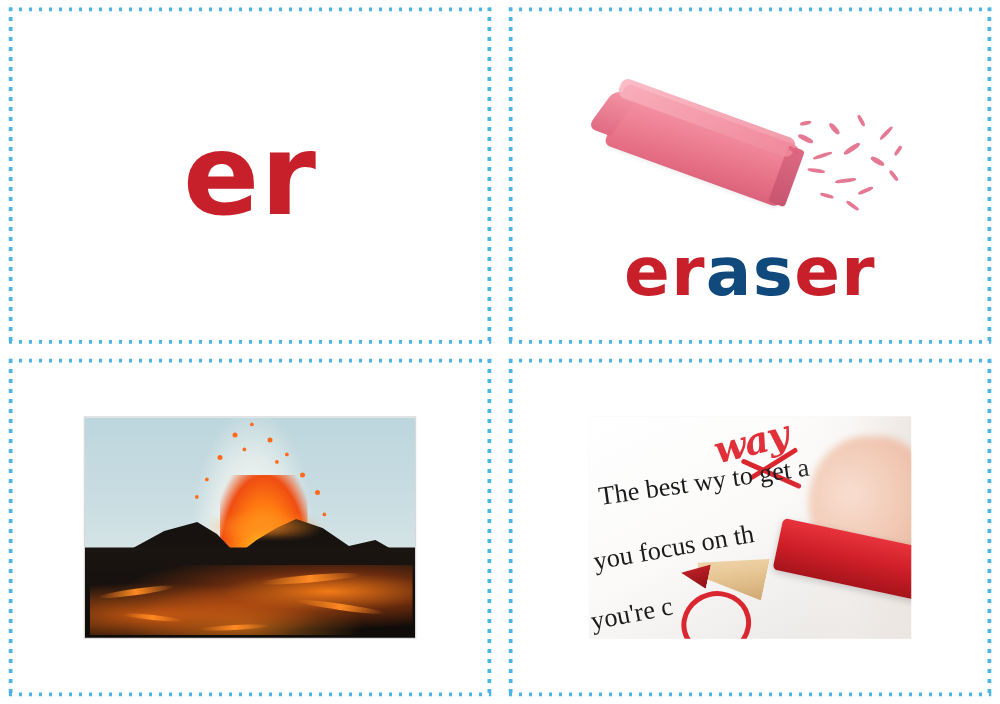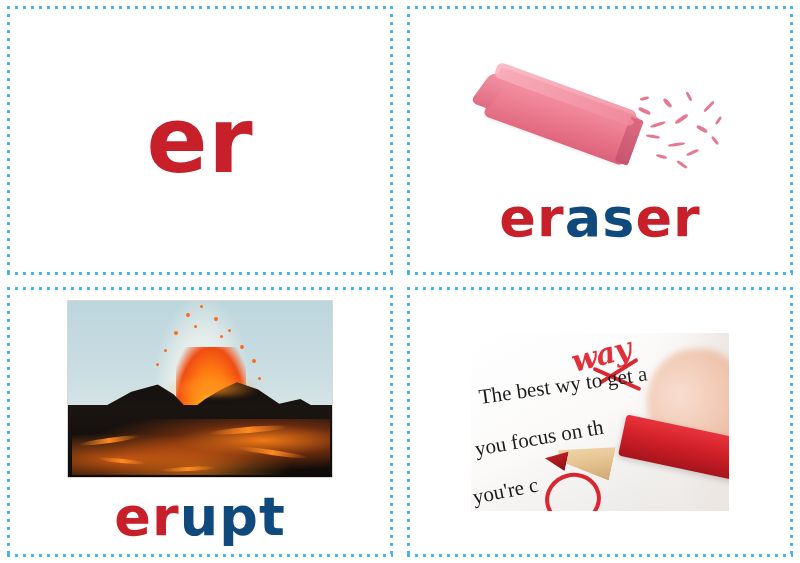--- a/index.html
+++ b/index.html
@@ -296,23 +296,20 @@
         <div class="v-lava-field"></div>
         <div class="v-lava-river"></div>
 
         <div class="v-streak" style="left:10px;bottom:34px;width:62px;height:5px;transform:rotate(-8deg);"></div>
         <div class="v-streak" style="left:30px;bottom:14px;width:48px;height:4px;transform:rotate(6deg);"></div>
         <div class="v-streak" style="left:140px;bottom:44px;width:80px;height:6px;transform:rotate(-5deg);"></div>
         <div class="v-streak" style="left:168px;bottom:22px;width:72px;height:5px;transform:rotate(8deg);"></div>
         <div class="v-streak" style="left:92px;bottom:6px;width:56px;height:4px;transform:rotate(-3deg);"></div>
       </div>
 
-      <div class="word wordline" style="margin-top:12px;">
-        <span class="red">er</span><span class="navy">upt</span>
-      </div>
 
     </div>
   </div>
 
   <div class="card">
     <div class="frame"></div>
     <div class="card-inner">
 
       <div class="pic proof-pic">
         <div class="p-paper"></div>

